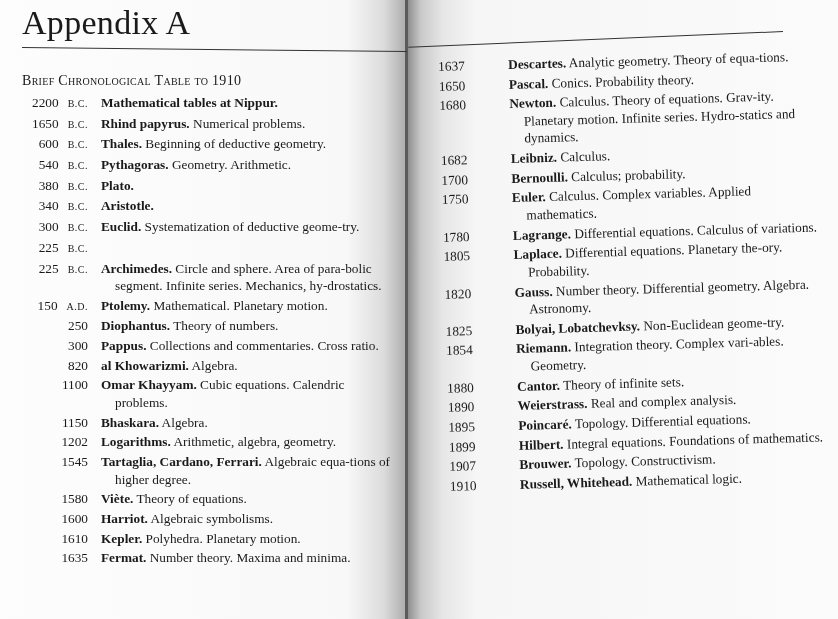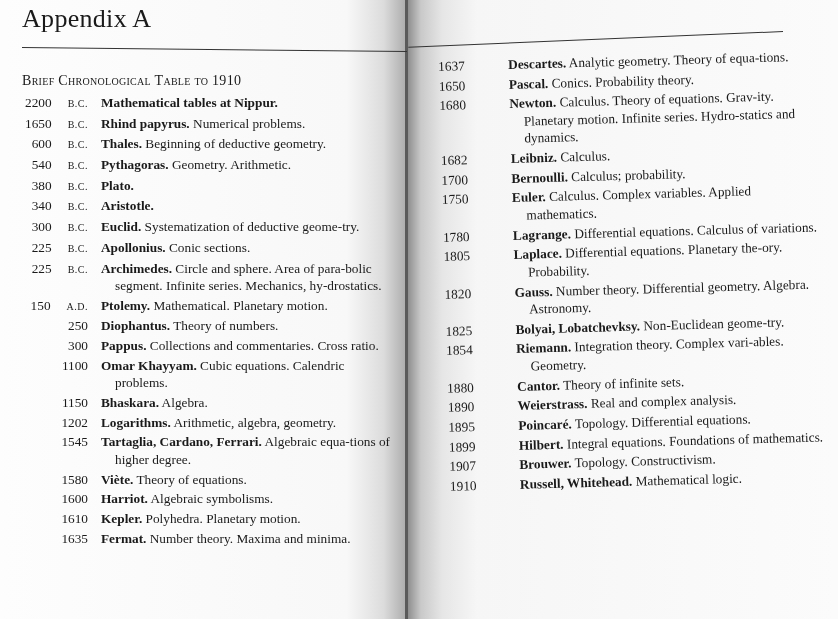--- a/index.html
+++ b/index.html
@@ -16,21 +16,21 @@
   .page-right {
     position:absolute; left:408px; top:0; width:430px; height:619px;
     background:linear-gradient(to right,#8f8f8f 0%,#c9c9c9 3%,#e6e6e6 8%,#f6f6f6 16%,#fbfbfb 100%);
   }
   .spine {
     position:absolute; left:405px; top:0; width:3px; height:619px;
     background:#5a5a5a;
   }
   .title {
     position:absolute; left:22px; top:4px;
-    font-size:26px; font-weight:normal; letter-spacing:0.3px;
+    font-size:34px; font-weight:normal; letter-spacing:0.3px;
   }
   .rule-left {
     position:absolute; left:22px; top:47px; width:385px; height:0;
     border-top:1.2px solid #333;
     transform:rotate(0.6deg); transform-origin:left;
   }
   .rule-right {
     position:absolute; left:408px; top:31px; width:375px; height:0;
     border-top:1.2px solid #333;
     transform:rotate(-2.4deg); transform-origin:right;
@@ -40,21 +40,21 @@
     font-size:14px; font-variant:small-caps; letter-spacing:0.3px;
   }
   .list { position:absolute; margin:0; padding:0; list-style:none; }
   .list-left { left:0; top:94px; width:400px; }
   .list-right { left:438px; top:58px; width:380px; transform:rotate(-1.6deg); transform-origin:left top; }
   .entry { display:flex; font-size:13.3px; line-height:17.5px; margin-bottom:2.2px; }
   .date { flex:0 0 auto; }
   .list-left .date { width:91px; text-align:right; padding-right:3px; box-sizing:border-box; }
   .list-left .date.ad { text-align:right; }
   .list-right .date { width:70px; text-align:left; padding-left:0; }
-  .era { font-size:10px; letter-spacing:0.5px; margin-left:16px; }
+  .era { font-size:10px; letter-spacing:0.5px; margin-left:9px; }
   .body { flex:1; padding-left:0; }
   .body .desc { display:block; text-indent:-14px; padding-left:14px; }
   .list-left .body { padding-left:3px;margin-left:7px; }
   .name { font-weight:bold; }
 </style>
 </head>
 <body>
 
 <div class="page-left"></div>
 <div class="page-right"></div>
@@ -103,23 +103,20 @@
       </span>
     </li>
     <li class="entry">
       <span class="date">300<span class="era">B.C.</span></span>
       <span class="body">
         <span class="desc"><span class="name">Euclid.</span><span class="text"> Systematization of deductive geome-try.</span></span>
       </span>
     </li>
     <li class="entry">
       <span class="date">225<span class="era">B.C.</span></span>
-      <span class="body">
-        <span class="desc"><span class="name">Apollonius.</span><span class="text"> Conic sections.</span></span>
-      </span>
     </li>
     <li class="entry">
       <span class="date">225<span class="era">B.C.</span></span>
       <span class="body">
         <span class="desc"><span class="name">Archimedes.</span><span class="text"> Circle and sphere. Area of para-bolic segment. Infinite series. Mechanics, hy-drostatics.</span></span>
       </span>
     </li>
     <li class="entry">
       <span class="date ad">150<span class="era">A.D.</span></span>
       <span class="body">
@@ -129,20 +126,26 @@
     <li class="entry">
       <span class="date">250</span>
       <span class="body">
         <span class="desc"><span class="name">Diophantus.</span><span class="text"> Theory of numbers.</span></span>
       </span>
     </li>
     <li class="entry">
       <span class="date">300</span>
       <span class="body">
         <span class="desc"><span class="name">Pappus.</span><span class="text"> Collections and commentaries. Cross ratio.</span></span>
+      </span>
+    </li>
+    <li class="entry">
+      <span class="date">820</span>
+      <span class="body">
+        <span class="desc"><span class="name">al Khowarizmi.</span><span class="text"> Algebra.</span></span>
       </span>
     </li>
     <li class="entry">
       <span class="date">1100</span>
       <span class="body">
         <span class="desc"><span class="name">Omar Khayyam.</span><span class="text"> Cubic equations. Calendric problems.</span></span>
       </span>
     </li>
     <li class="entry">
       <span class="date">1150</span>

